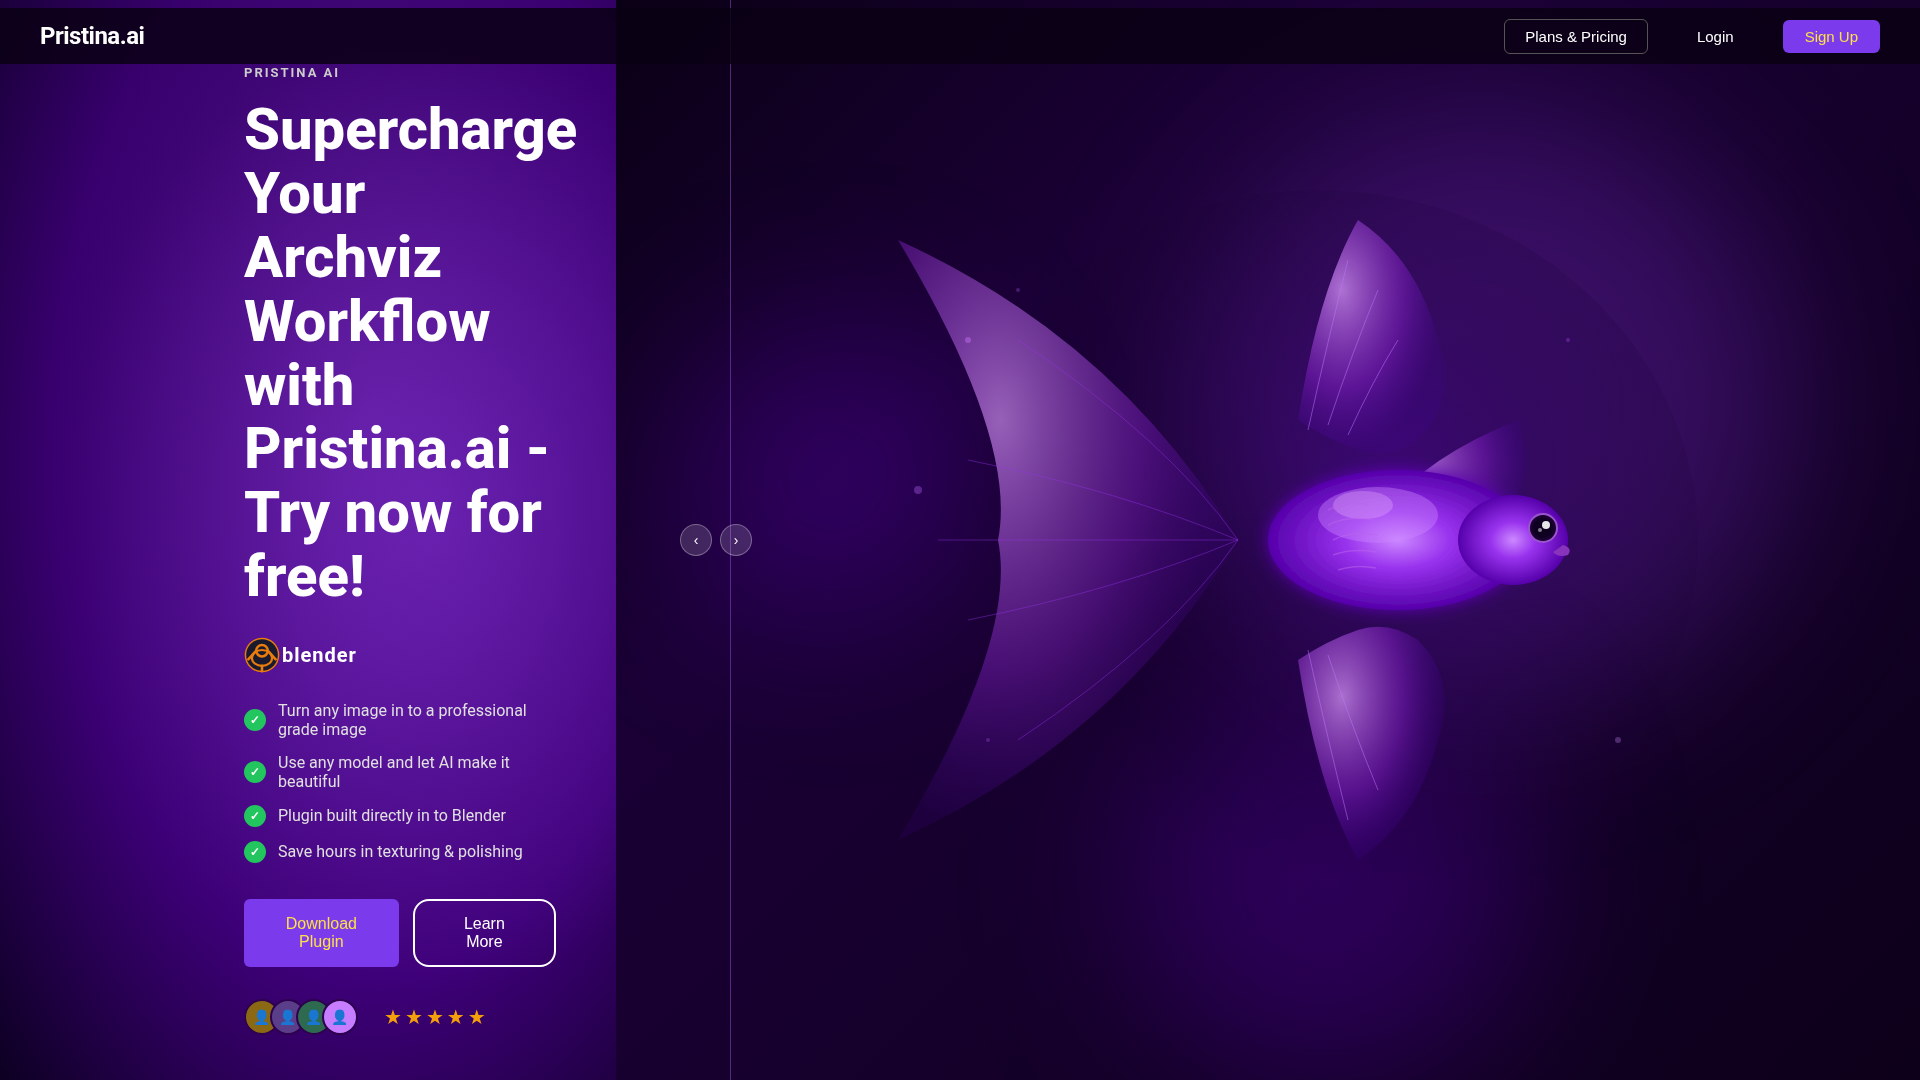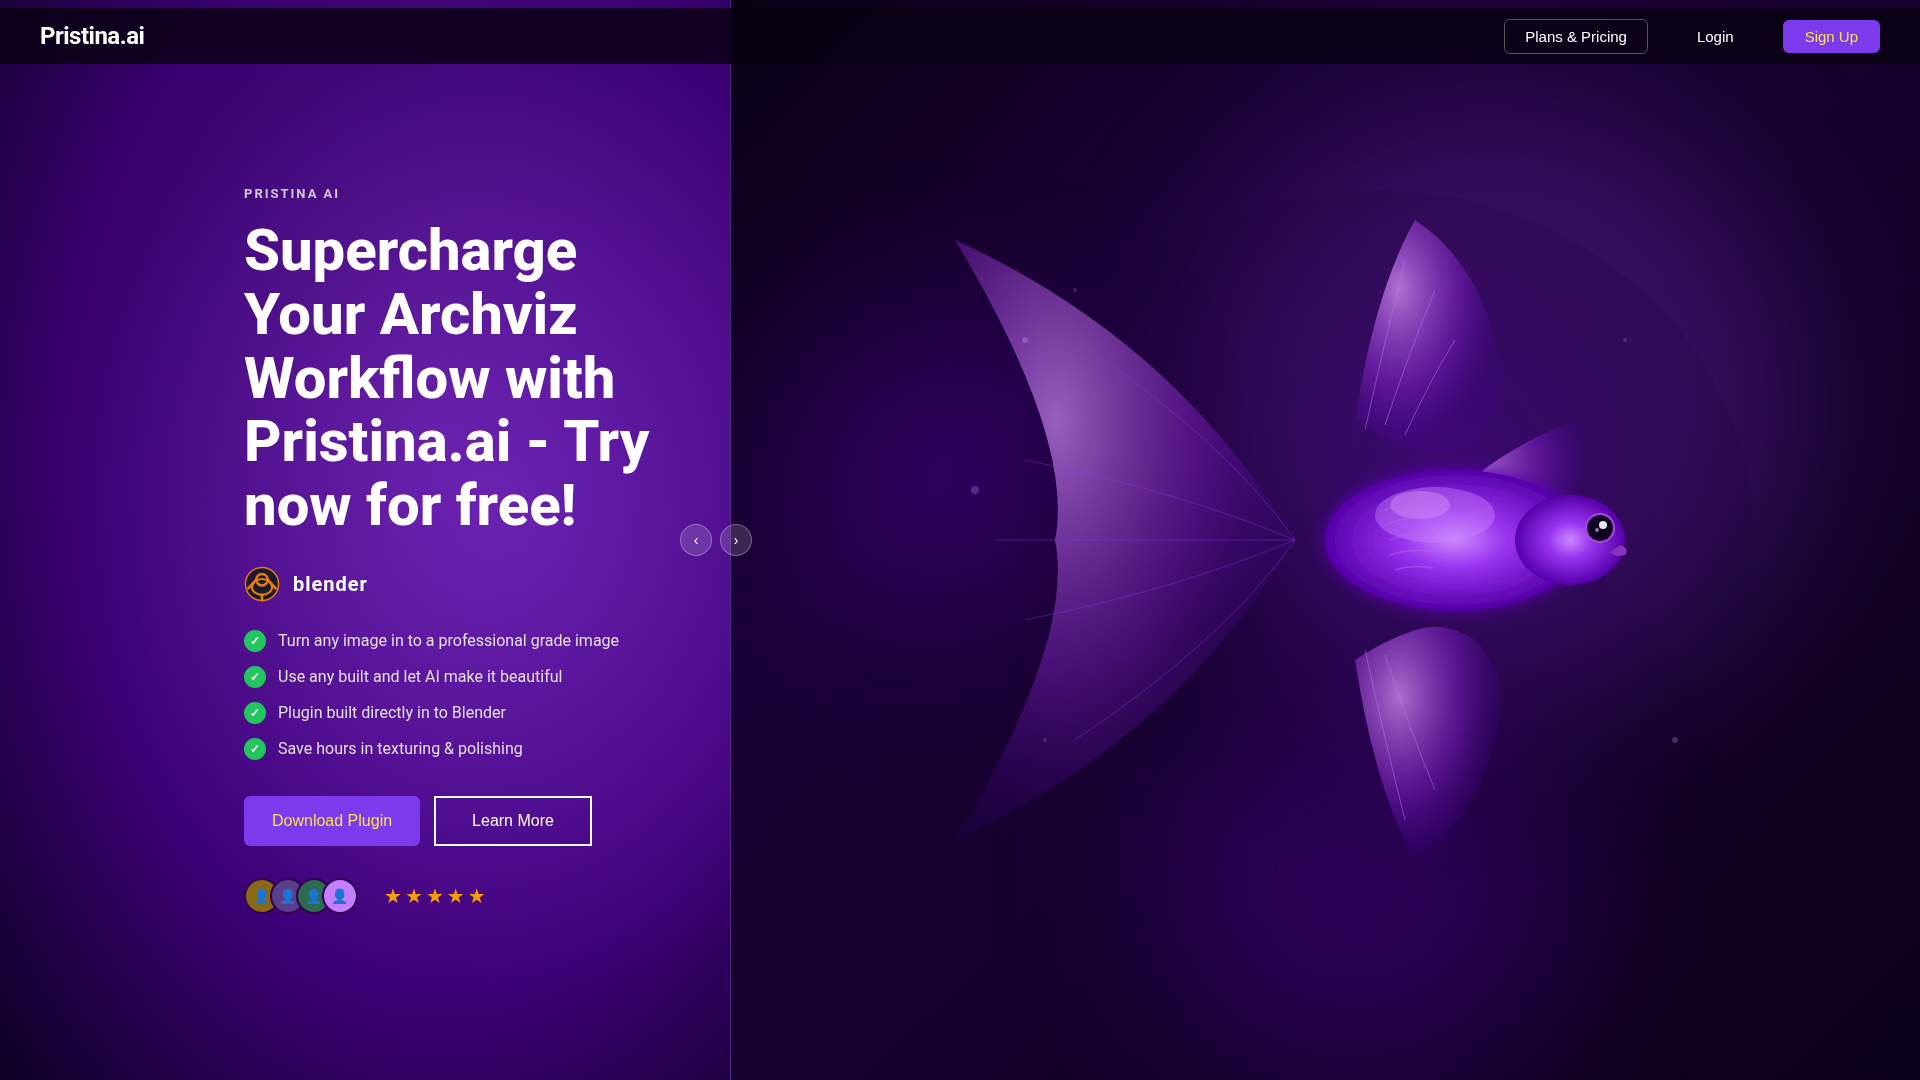--- a/index.html
+++ b/index.html
@@ -73,21 +73,21 @@
       top: 0;
       left: 0;
       right: 0;
       bottom: 0;
       display: flex;
     }
 
     
     .hero-left {
       position: relative;
-      width: 730px;
+      width: 616px;
       flex-shrink: 0;
       background: linear-gradient(135deg, #1a0030 0%, #2d0050 30%, #3d0070 60%, #4a0080 100%);
       overflow: hidden;
       display: flex;
       flex-direction: column;
       justify-content: center;
       padding: 80px 60px 60px 244px;
     }
 
     
@@ -132,21 +132,21 @@
       font-weight: 800;
       color: #fff;
       line-height: 1.1;
       margin-bottom: 28px;
     }
 
     
     .blender-logo {
       display: flex;
       align-items: center;
-      gap: 13px;
+      gap: 2px;
       margin-bottom: 28px;
     }
     .blender-icon {
       width: 36px;
       height: 36px;
     }
     .blender-text {
       font-size: 20px;
       font-weight: 700;
       color: #fff;
@@ -196,21 +196,21 @@
       border-radius: 6px;
       font-size: 16px;
       font-weight: 500;
       cursor: pointer;
     }
     .btn-learn {
       background: transparent;
       color: #fff;
       border: 2px solid #fff;
       padding: 14px 36px;
-      border-radius: 0;
+      border-radius: 16px;
       font-size: 16px;
       font-weight: 500;
       cursor: pointer;
     }
 
     
     .social-proof {
       display: flex;
       align-items: center;
       gap: 12px;
@@ -368,21 +368,21 @@
         <span class="blender-text">blender</span>
       </div>
 
       <ul class="feature-list">
         <li class="feature-item">
           <div class="check-icon">✓</div>
           <span>Turn any image in to a professional grade image</span>
         </li>
         <li class="feature-item">
           <div class="check-icon">✓</div>
-          <span>Use any built and let AI make it beautiful</span>
+          <span>Use any model and let AI make it beautiful</span>
         </li>
         <li class="feature-item">
           <div class="check-icon">✓</div>
           <span>Plugin built directly in to Blender</span>
         </li>
         <li class="feature-item">
           <div class="check-icon">✓</div>
           <span>Save hours in texturing &amp; polishing</span>
         </li>
       </ul>

